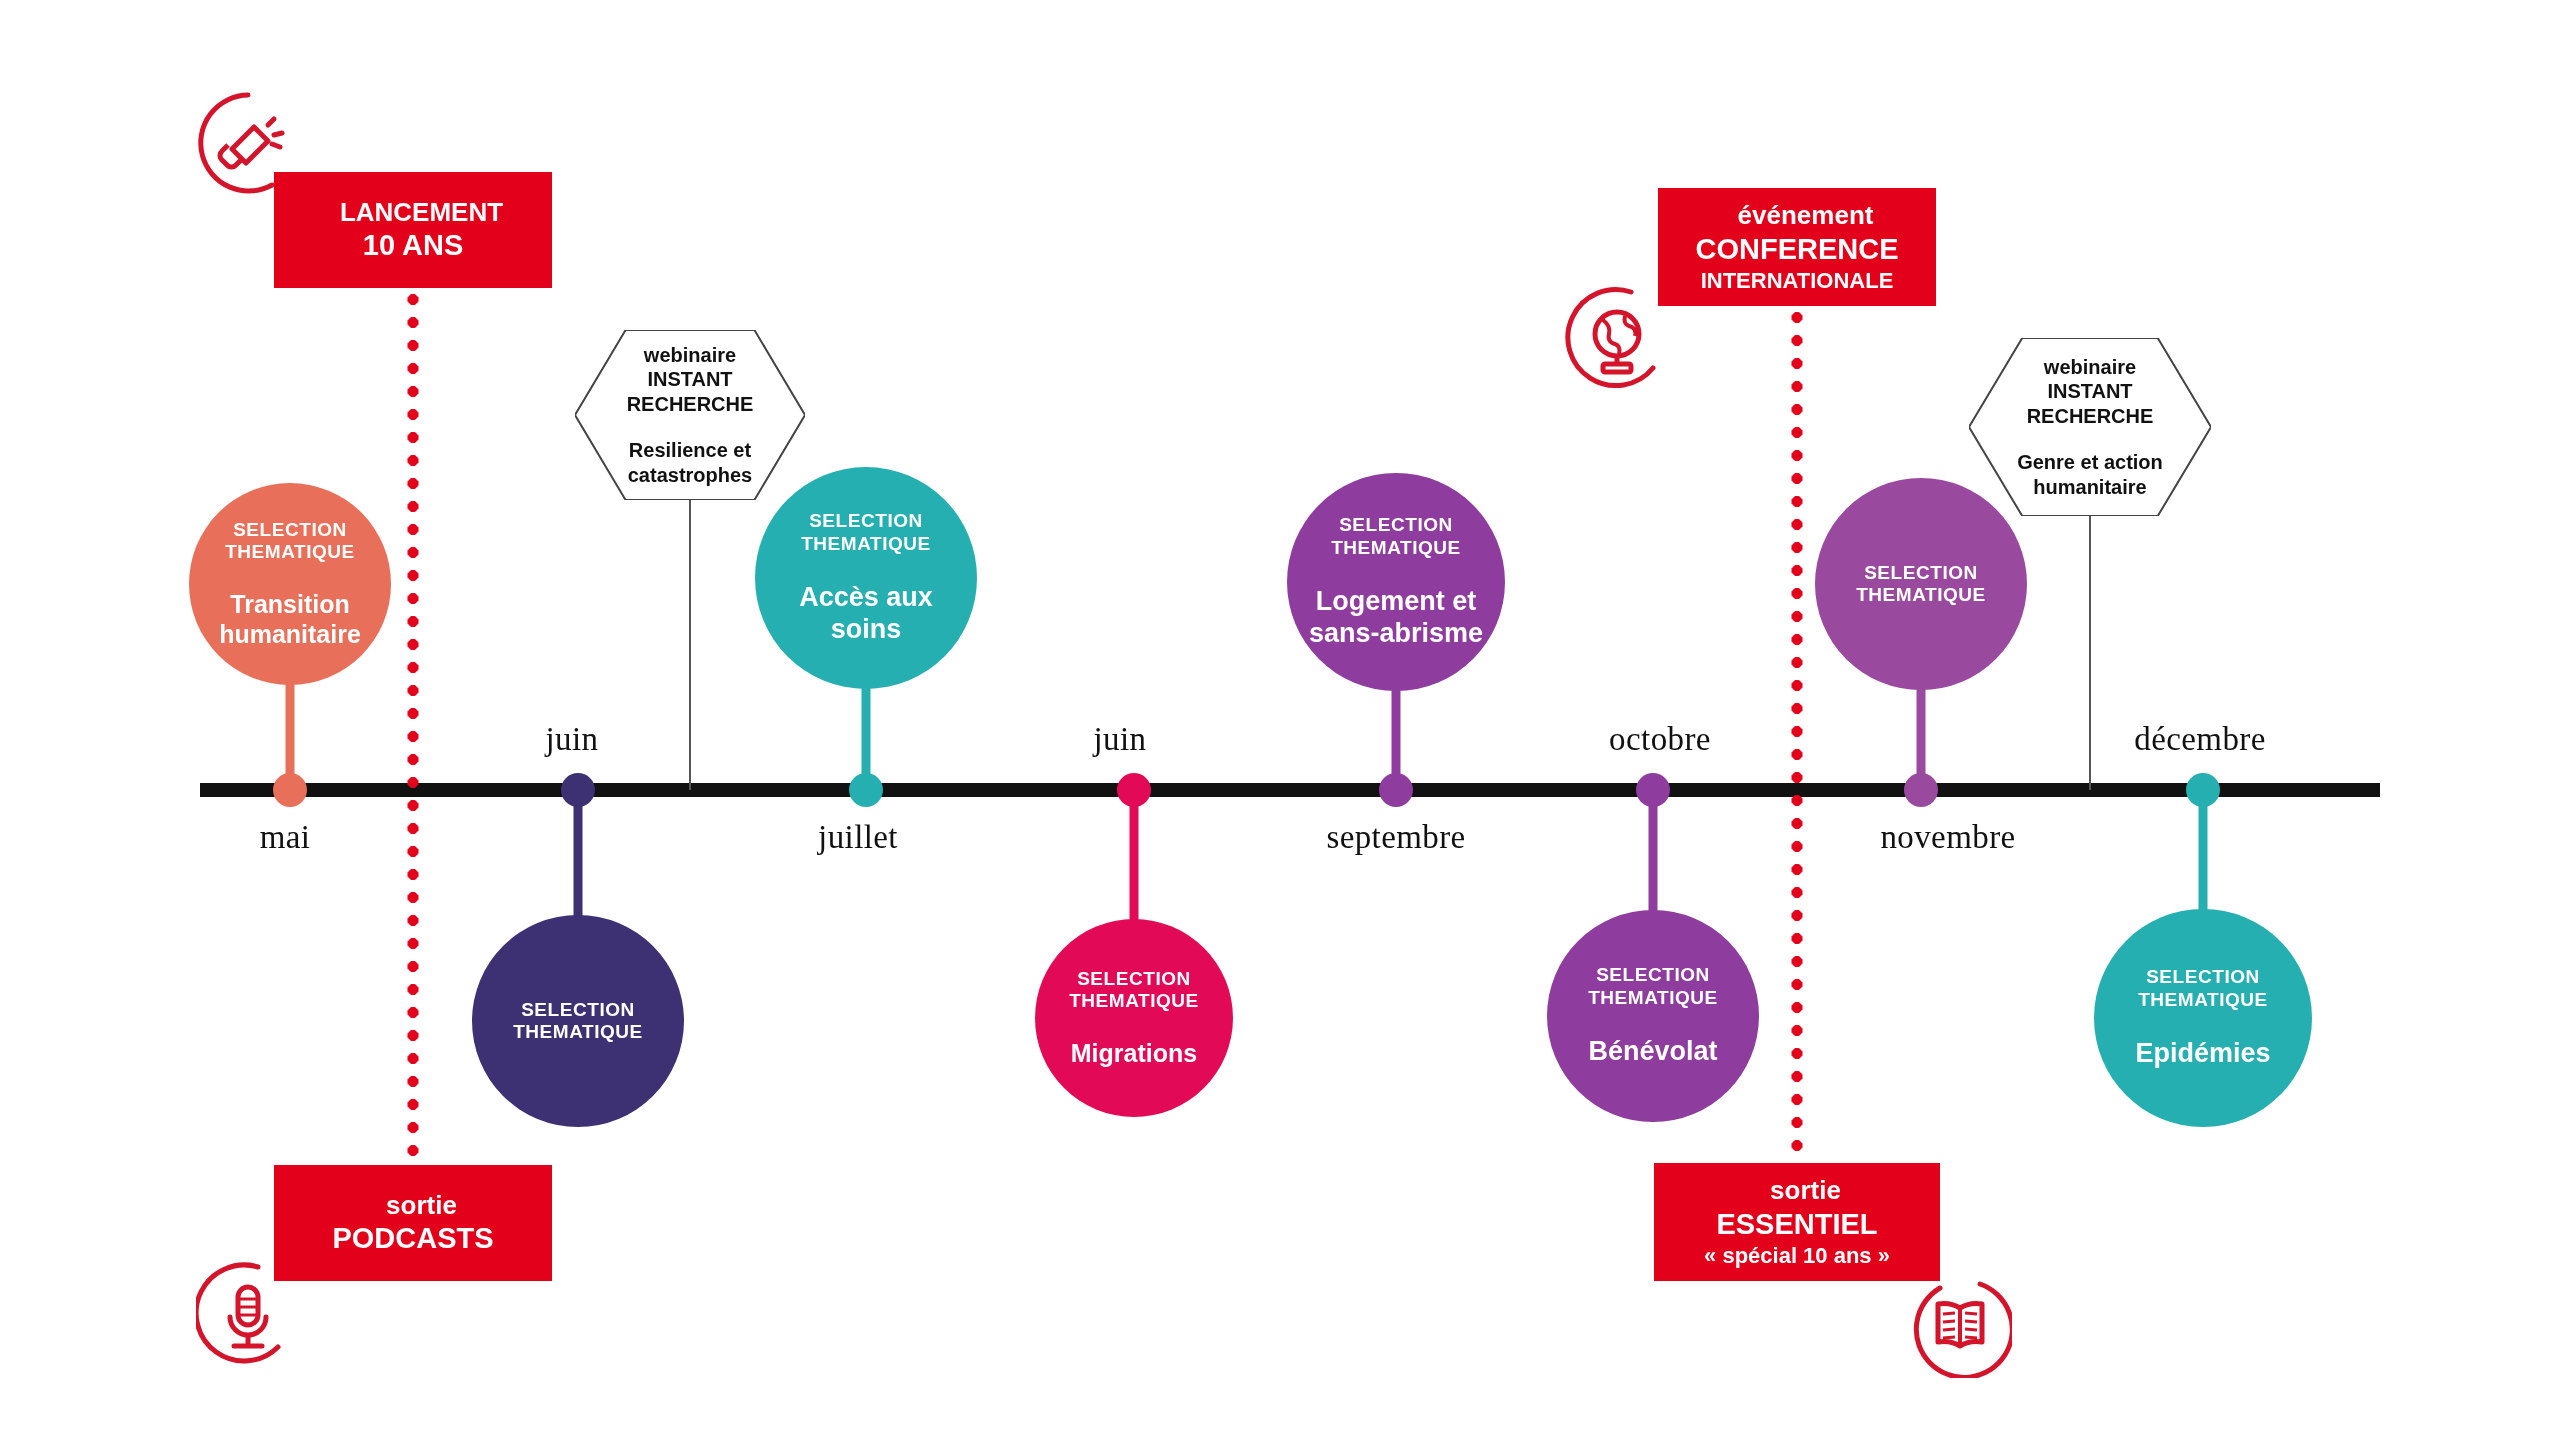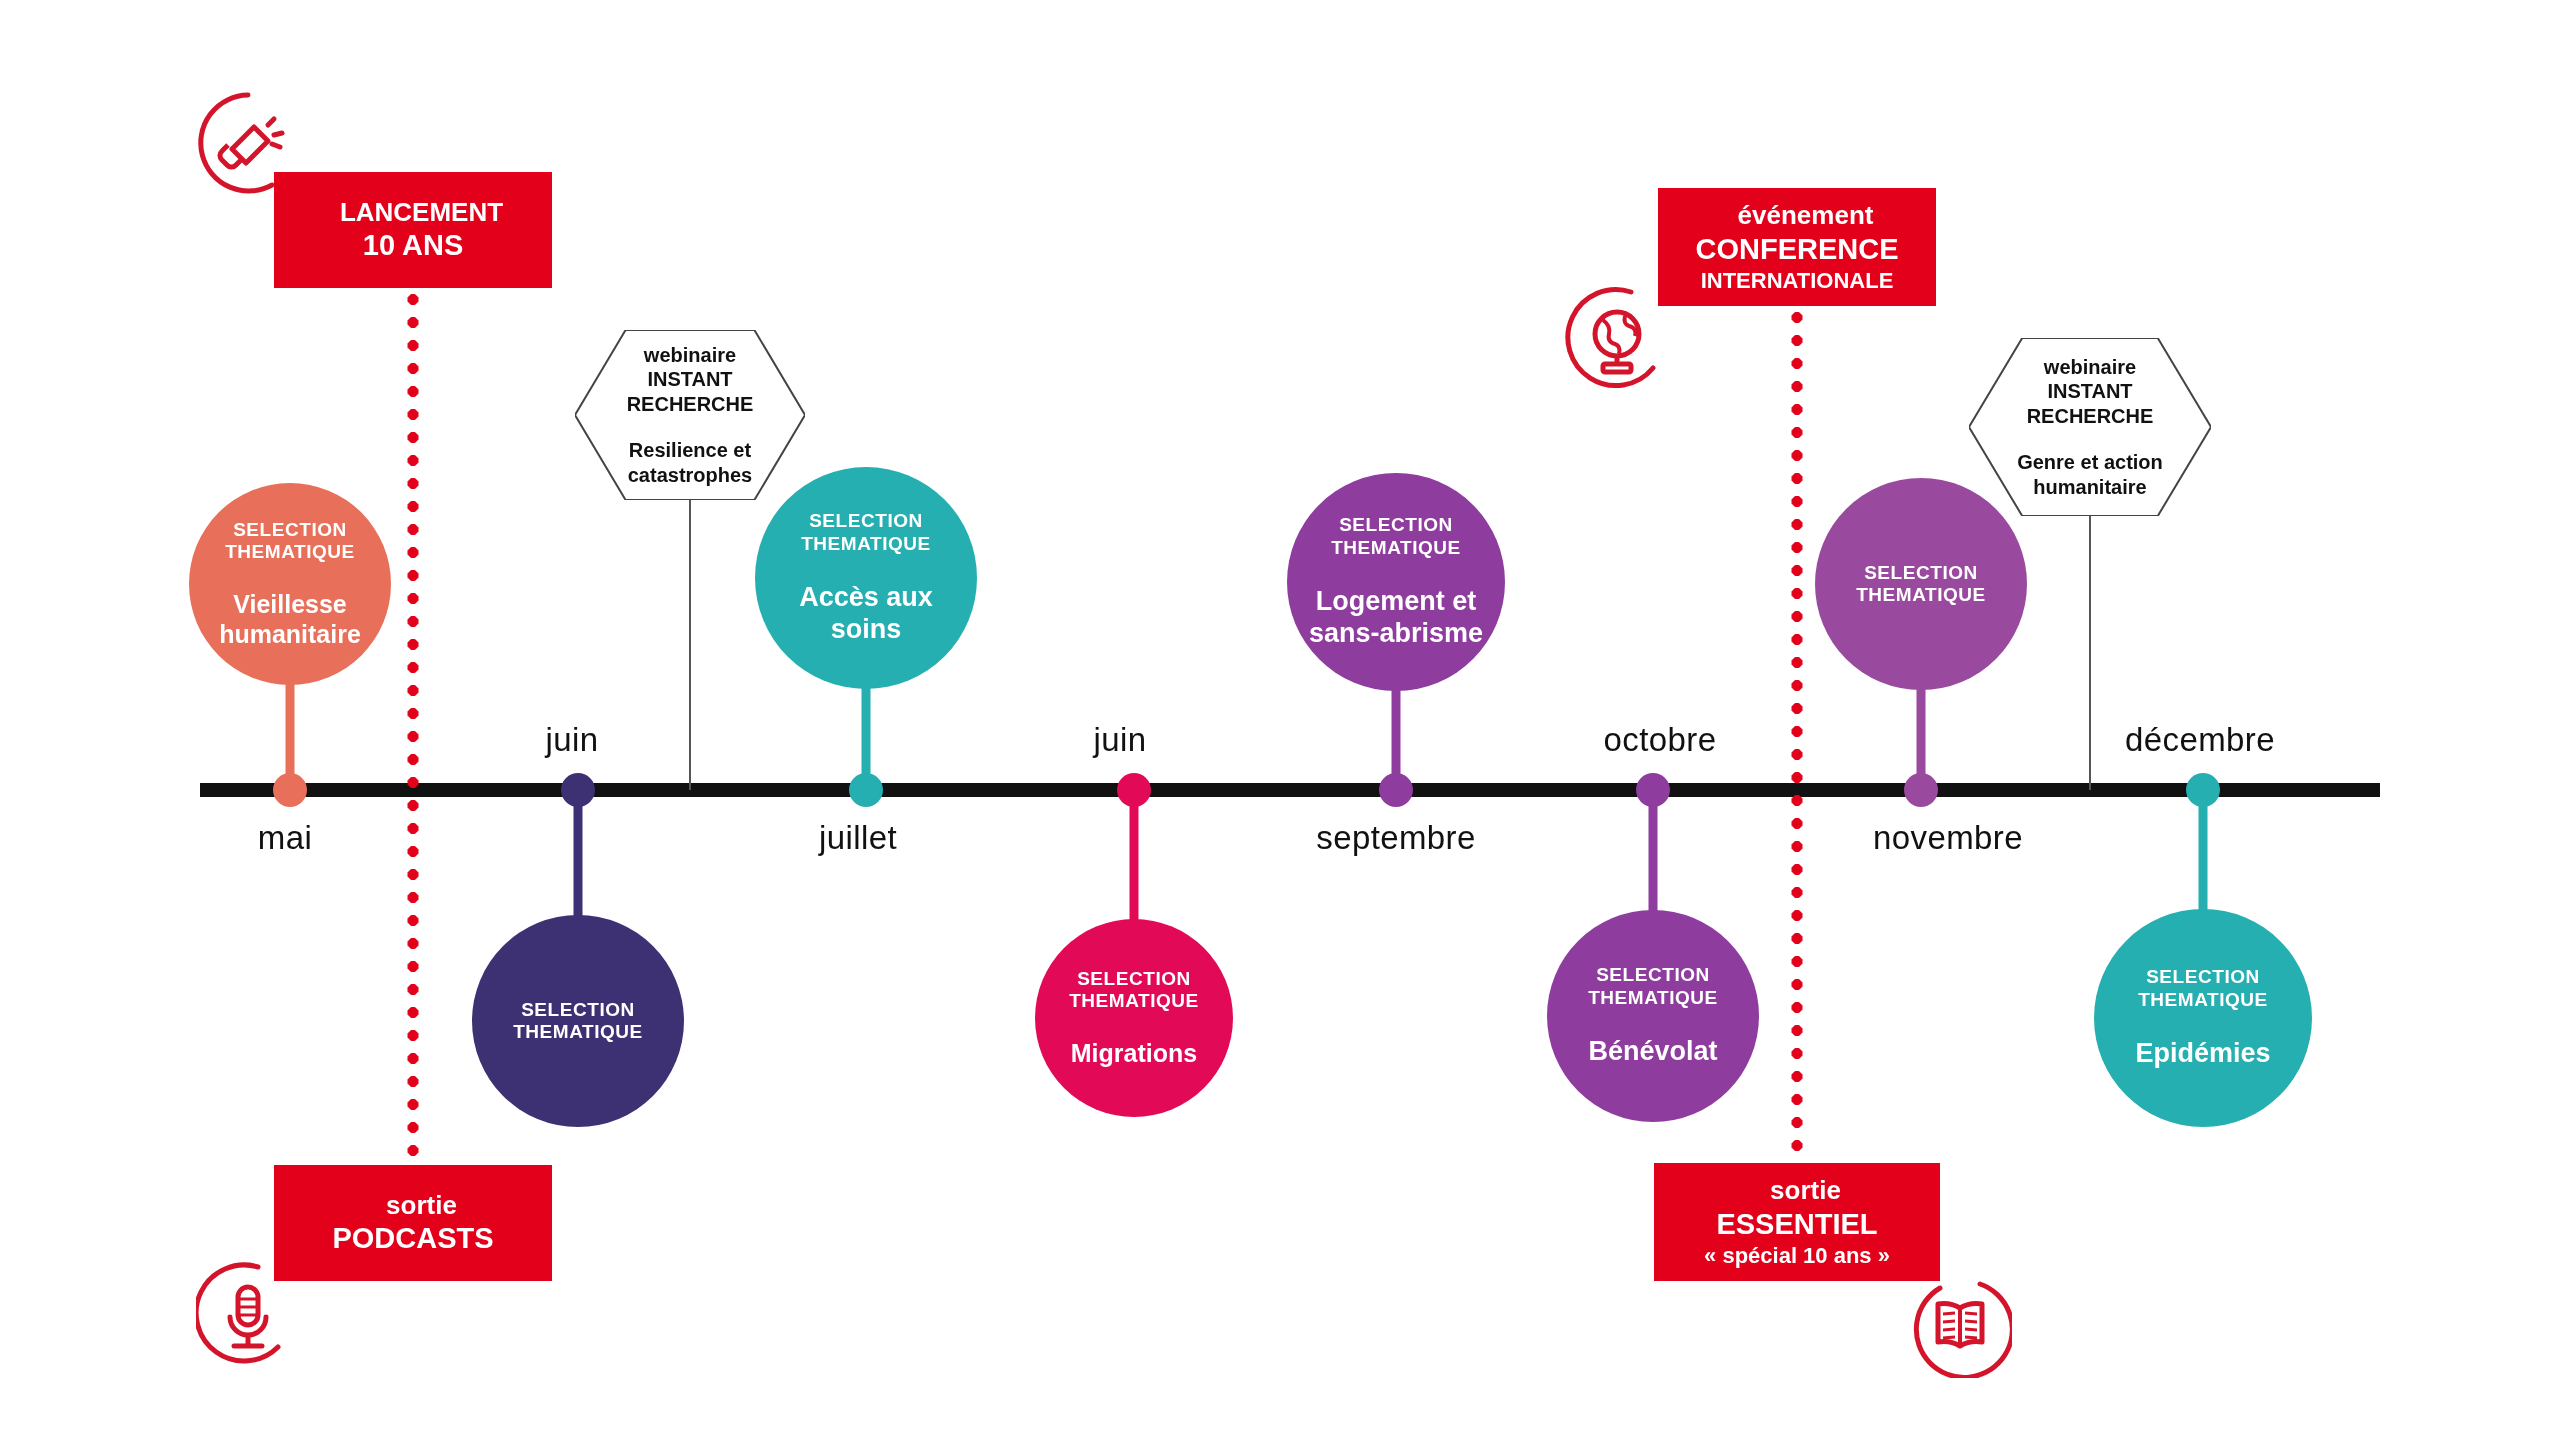--- a/index.html
+++ b/index.html
@@ -3,21 +3,21 @@
 <meta charset="utf-8">
 <style>
   html,body{margin:0;padding:0;background:#ffffff;}
   body{width:2560px;height:1440px;overflow:hidden;font-family:"Liberation Sans",sans-serif;-webkit-font-smoothing:antialiased;}
   #stage{position:relative;width:2560px;height:1440px;background:#fff;}
 
   
   .axis{position:absolute;left:200px;top:783px;width:2180px;height:14px;background:#111111;}
 
   
-  .month{position:absolute;font-family:Liberation Sans, sans-serif;font-size:33px;color:#111;white-space:nowrap;transform:translateX(-50%);letter-spacing:.4px;}
+  .month{position:absolute;font-family:Liberation Serif, serif;font-size:33px;color:#111;white-space:nowrap;transform:translateX(-50%);letter-spacing:.4px;}
 
   
   .node{position:absolute;width:34px;height:34px;border-radius:50%;transform:translate(-50%,-50%);z-index:4;}
 
   
   .stem{position:absolute;width:9px;transform:translateX(-50%);z-index:2;}
 
   
   .bubble{position:absolute;border-radius:50%;transform:translate(-50%,-50%);
           display:flex;flex-direction:column;align-items:center;justify-content:center;
@@ -94,21 +94,21 @@
       <div class="month" style="left: 1660px; top: 721px;">octobre</div>
       <div class="month" style="left: 1920px; top: 819px; margin-left: 28px;">novembre</div>
       <div class="month" style="left: 2200px; top: 721px;">décembre</div>
     </div>
   <div id="bubbles">
       <div class="bubble small" style="background: rgb(232, 112, 90); left: 290px; top: 584px; width: 202px; height: 202px;">
         <div class="kicker">
           <div>SELECTION</div>
           <div>THEMATIQUE</div>
         </div>
-        <div class="title">Vieillesse humanitaire</div>
+        <div class="title">Transition humanitaire</div>
       </div>
       <div class="bubble" style="background: rgb(61, 49, 115); left: 578px; top: 1021px; width: 212px; height: 212px;">
         <div class="kicker">
           <div>SELECTION</div>
           <div>THEMATIQUE</div>
         </div>
       </div>
       <div class="bubble" style="background: rgb(38, 175, 176); left: 866px; top: 578px; width: 222px; height: 222px;">
         <div class="kicker">
           <div>SELECTION</div>

